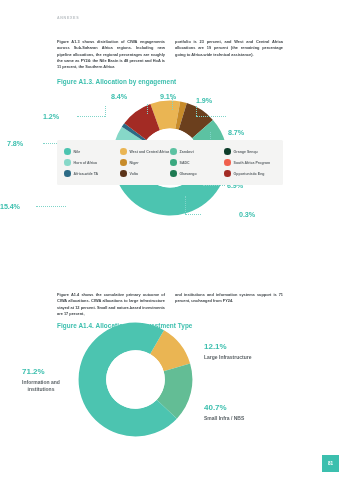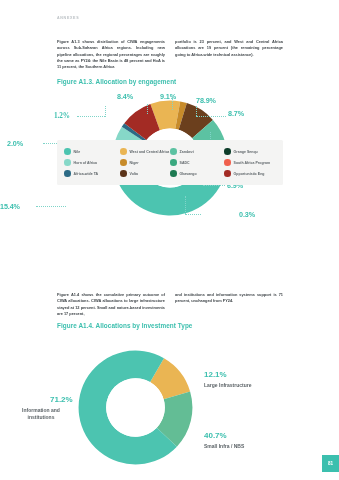--- a/index.html
+++ b/index.html
@@ -51,21 +51,21 @@
     font-weight: 700;
     color: #3cbfae;
     letter-spacing: 0.05px;
   }
   #fig-title-1 { top: 78px; }
   #fig-title-2 { top: 322px; }
 
   
   .chart-block { position: absolute; }
   #chart1 { left: 0; top: 88px; width: 339px; height: 195px; }
-  #chart2 { left: 0; top: 344px; width: 339px; height: 128px; }
+  #chart2 { left: 0; top: 316px; width: 339px; height: 128px; }
 
   .donut-wrap { position: absolute; }
   #donut1 { left: 112px; top: 12px; width: 116px; height: 116px; }
   #donut2 { left: 78px; top: 6px; width: 115px; height: 115px; }
 
   .donut-svg { display: block; width: 100%; height: 100%; }
 
   
   .pct-label {
     position: absolute;
@@ -199,31 +199,31 @@
     <div class="leader-v" style="left:210px; top:44px; height:11px;"></div>
     <div class="leader" style="left:219px; top:76px; width:22px;"></div>
     <div class="leader-v" style="left:219px; top:69px; height:8px;"></div>
     <div class="leader" style="left:216px; top:86px; width:30px;"></div>
     <div class="leader" style="left:203px; top:97px; width:22px;"></div>
     <div class="leader" style="left:36px; top:118px; width:30px;"></div>
     <div class="leader-v" style="left:185px; top:108px; height:18px;"></div>
     <div class="leader" style="left:185px; top:126px; width:16px;"></div>
 
     <span class="pct-label" style="left:160px; top:4px;">9.1%</span>
-    <span class="pct-label" style="left:196px; top:8px;">78.9%</span>
-    <span class="pct-label" style="left:228px; top:21px;">8.7%</span>
+    <span class="pct-label" style="left:196px; top:8px;">1.9%</span>
+    <span class="pct-label" style="left:228px; top:40px;">8.7%</span>
     <span class="pct-label" style="left:238px; top:50px;">7.4%</span>
     <span class="pct-label" style="left:243px; top:71px;">0.8%</span>
     <span class="pct-label" style="left:248px; top:82px;">1.1%</span>
     <span class="pct-label" style="left:227px; top:93px;">6.9%</span>
     <span class="pct-label" style="left:203px; top:122px;padding-left:36px;">0.3%</span>
     <span class="pct-label" style="left:0px; top:114px;">15.4%</span>
-    <span class="pct-label" style="left:7px; top:51px;">2.0%</span>
-    <span class="pct-label" style="left:54px; top:24px;font-family:Liberation Serif, serif;">1.2%</span>
-    <span class="pct-label" style="left:117px; top:4px;">8.4%</span>
+    <span class="pct-label" style="left:7px; top:51px;">7.8%</span>
+    <span class="pct-label" style="left:43px; top:24px;">1.2%</span>
+    <span class="pct-label" style="left:111px; top:4px;">8.4%</span>
   </div>
 
   <div class="legend" id="legend-1">
       <div class="legend-item">
         <span class="swatch" style="background: rgb(76, 196, 176);"></span>
         <span class="legend-label">Nile</span>
       </div>
       <div class="legend-item">
         <span class="swatch" style="background: rgb(134, 216, 200);"></span>
         <span class="legend-label">Horn of Africa</span>
@@ -288,21 +288,21 @@
         <circle cx="50" cy="50" r="25.5" fill="#ffffff"></circle>
       </svg>
     </div>
 
     <span class="b-pct" style="left:204px; top:26px;">12.1%</span>
     <span class="b-name" style="left:204px; top:38px;">Large Infrastructure</span>
 
     <span class="b-pct" style="left:204px; top:87px;">40.7%</span>
     <span class="b-name" style="left:204px; top:99px;">Small Infra / NBS</span>
 
-    <span class="b-pct" style="left:22px; top:51px;margin-left:28px;">71.2%</span>
+    <span class="b-pct" style="left:22px; top:51px;">71.2%</span>
     <span class="b-name center" style="left:4px; top:63px; width:74px; white-space:normal;" id="info-name">Information and<br>institutions</span>
   </div>
 
   <div class="page-num-box">
     <span class="page-num">81</span>
   </div>
 
 </div>
 
 </body></html>

